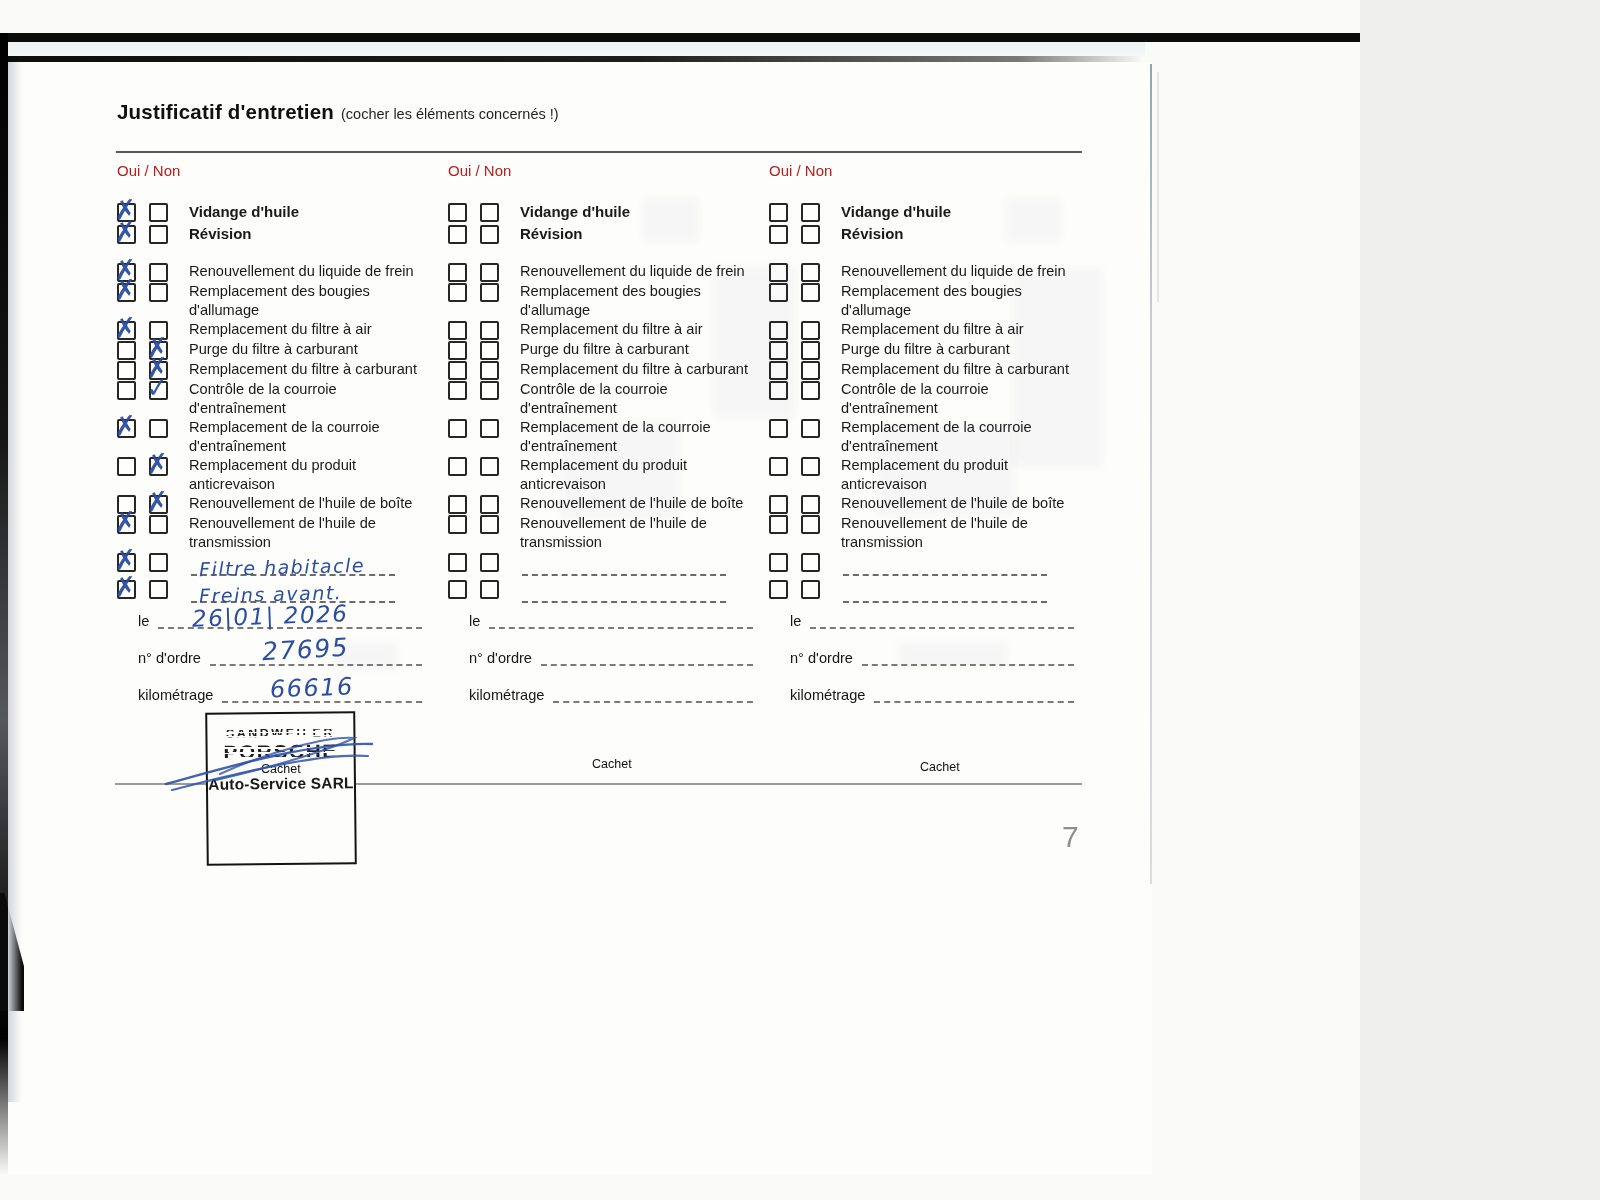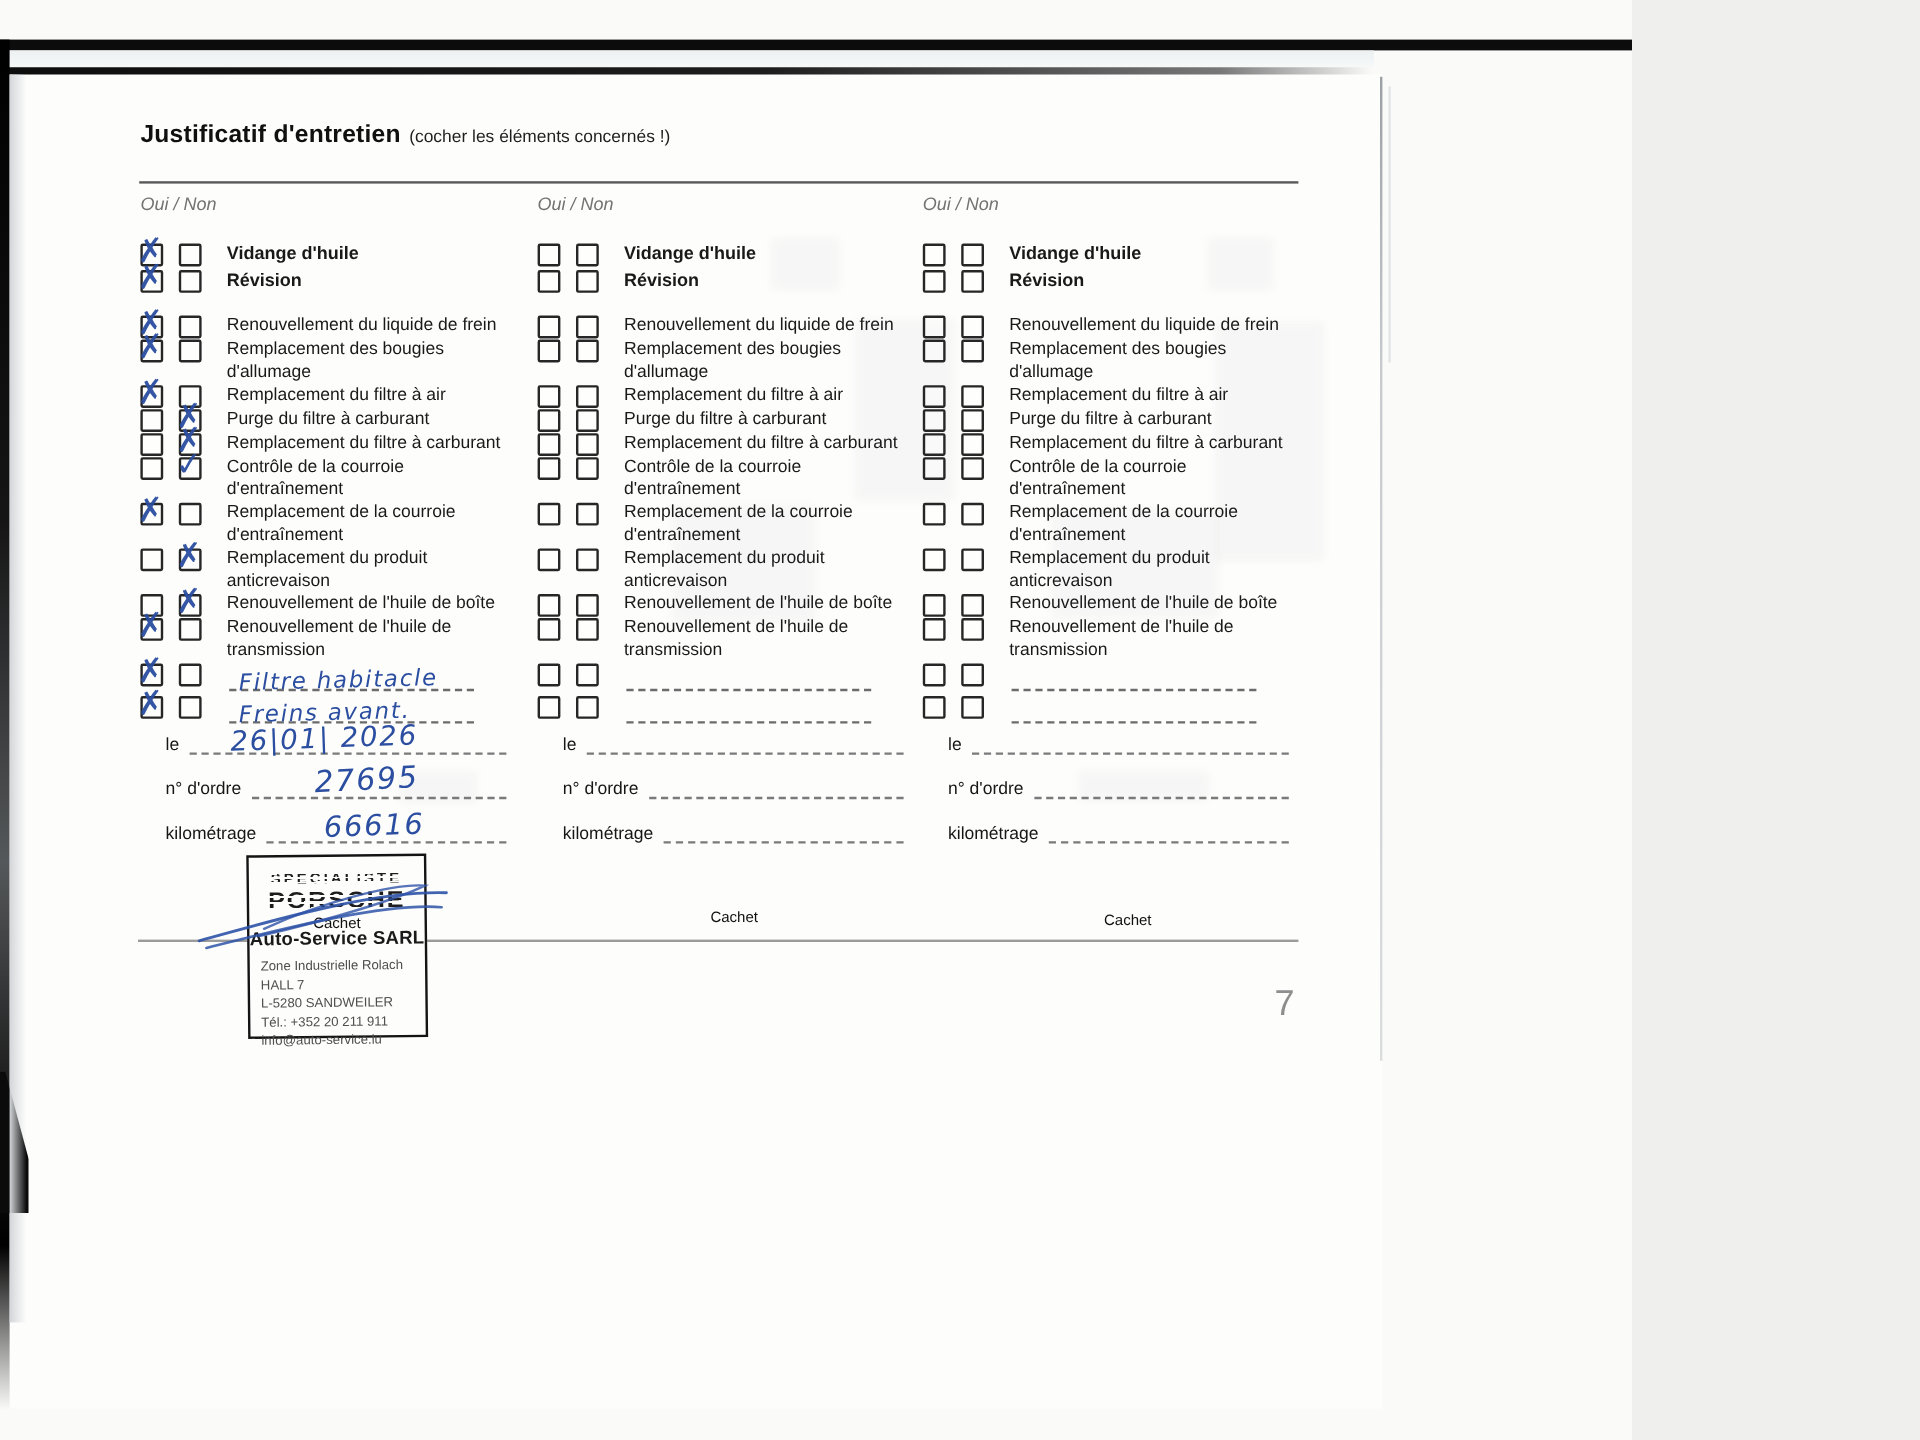--- a/index.html
+++ b/index.html
@@ -24,21 +24,21 @@
   .ghost{position:absolute;background:#888d92;opacity:.05;filter:blur(3px);border-radius:4px;}
   
   .title{position:absolute;left:117px;top:100px;display:flex;align-items:baseline;gap:7px;}
   .title h1{font-size:20.5px;margin:0;color:#101010;letter-spacing:.2px;}
   .title .sub{font-size:14.5px;color:#1f1f1f;text-align:right;}
   .hrule{position:absolute;left:116px;top:151px;width:966px;height:1.5px;background:#5a5a5a;}
   .brule{position:absolute;left:115px;top:783px;width:967px;height:1.5px;background:#9b9b9b;z-index:1;}
   
   .col{position:absolute;top:162px;width:334px;}
   #col0{left:117px;} #col1{left:448px;} #col2{left:769px;}
-  .ouinon{font-size:15px;color:#737373;height:19px;margin-bottom:21px;font-style:italic;}
+  .ouinon{font-size:15px;color:#b91c1c;height:19px;margin-bottom:21px;}
   .row{display:flex;align-items:flex-start;}
   .g1 .row{margin-bottom:2px;}
   .g1{margin-bottom:18px;}
   .cb{width:15px;height:15px;border:2px solid #262626;border-radius:2px;margin-right:13px;
       margin-top:1px;flex:none;position:relative;background:rgba(255,255,255,.4);}
   .cb.cb2{margin-right:21px;}
   .lbl{font-size:14.6px;line-height:19px;color:#191919;width:242px;}
   .row.b .lbl{font-weight:700;font-size:15px;}
   .mk{position:absolute;left:-5px;top:-9px;font-size:27px;line-height:1;color:#2b4ea0;
       font-style:normal;font-family:"DejaVu Sans",sans-serif;transform:rotate(-5deg);opacity:.95;}
@@ -592,30 +592,24 @@
 
   <span class="cachet" id="cachet0">Cachet</span>
   <span class="cachet" id="cachet1">Cachet</span>
   <span class="cachet" id="cachet2">Cachet</span>
 
   <div class="brule"></div>
   <div class="pagenum">7</div>
 
   <div class="stamp">
     <div class="logo-wrap">
-      <span class="logo1">SPECIALISTE</span><br>
+      <span class="logo1">SANDWEILER</span><br>
       <span class="logo2">PORSCHE</span>
     </div>
     <div class="company">Auto-Service SARL</div>
-    <div class="addr">
-      <div>Zone Industrielle Rolach HALL 7</div>
-      <div>L-5280 SANDWEILER</div>
-      <div>Tél.: +352 20 211 911</div>
-      <div>info@auto-service.lu</div>
-    </div>
   </div>
 
   <svg class="sig" width="225" height="100" viewBox="0 0 225 100">
     <path d="M 8,84 C 60,70 150,42 214,44" stroke="#2e53a7" stroke-width="2.4" fill="none" stroke-linecap="round" opacity=".9"></path>
     <path d="M 14,90 C 70,76 160,52 210,56" stroke="#2e53a7" stroke-width="2.2" fill="none" stroke-linecap="round" opacity=".85"></path>
     <path d="M 62,74 C 110,52 170,36 196,38 C 176,48 120,66 58,80" stroke="#2e53a7" stroke-width="2" fill="none" stroke-linecap="round" opacity=".8"></path>
   </svg>
 </div>
 
 </body></html>

